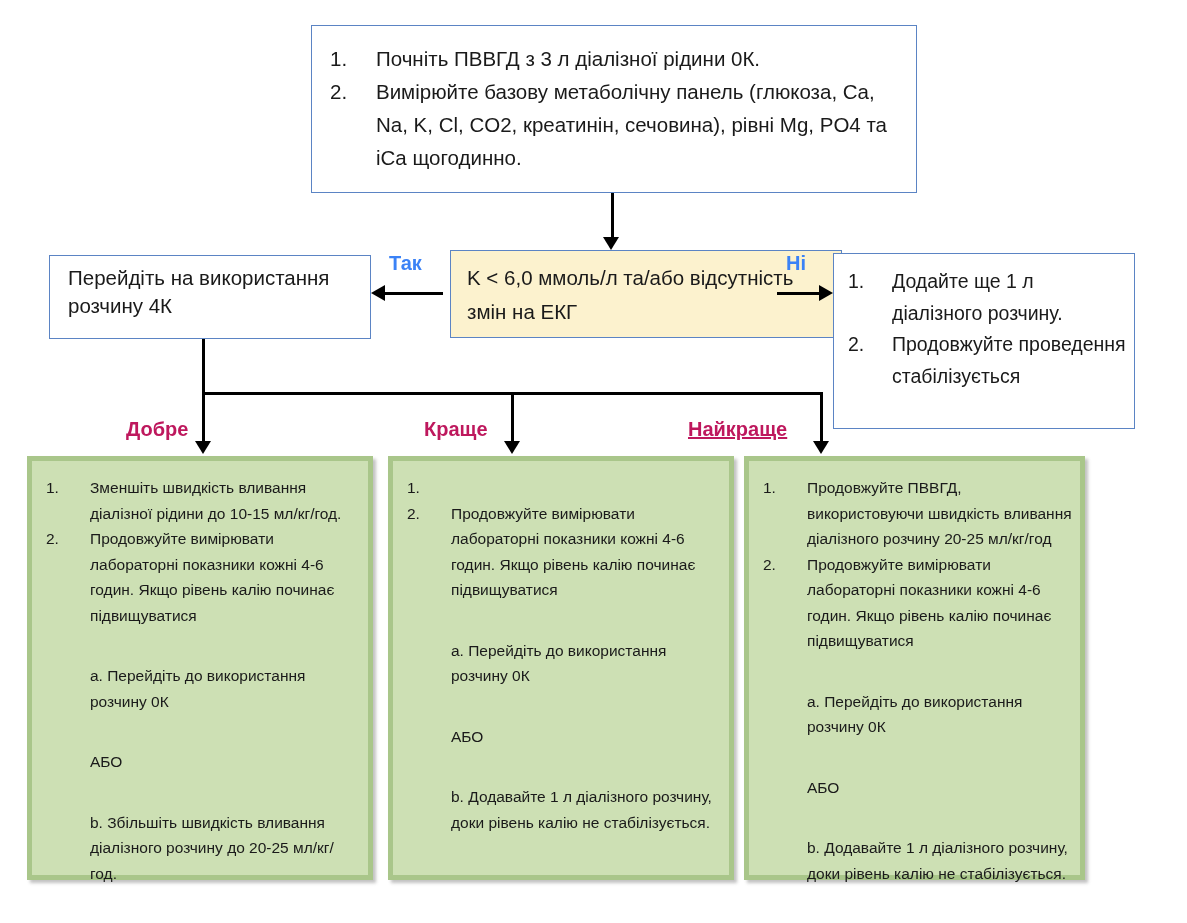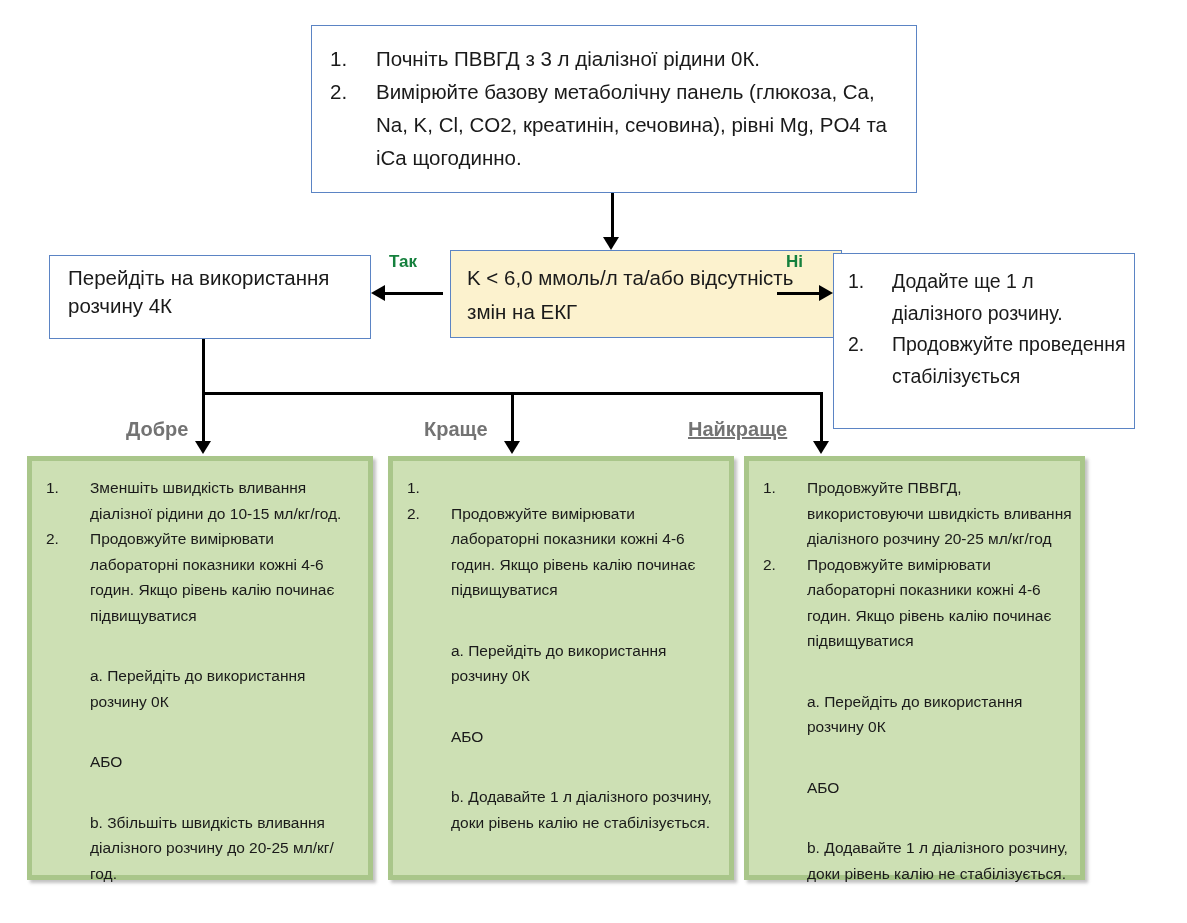--- a/index.html
+++ b/index.html
@@ -147,30 +147,30 @@
     position: absolute;
     width: 0; height: 0;
     border-top: 8.5px solid transparent;
     border-bottom: 8.5px solid transparent;
     border-left: 14px solid #000000;
   }
 
   
   .edge-label {
     position: absolute;
-    font-size: 17px;
-    font-weight: bold;
-    color: #15803d;
-    white-space: nowrap;
-  }
-  .branch-label {
-    position: absolute;
     font-size: 20px;
     font-weight: bold;
-    color: #737373;
+    color: #3b82f6;
+    white-space: nowrap;
+  }
+  .branch-label {
+    position: absolute;
+    font-size: 20px;
+    font-weight: bold;
+    color: #be185d;
     white-space: nowrap;
   }
 </style>
 </head>
 <body>
 
 <div id="canvas">
 
   <div class="box blue-box" id="top-box">
     <div class="numlist">

